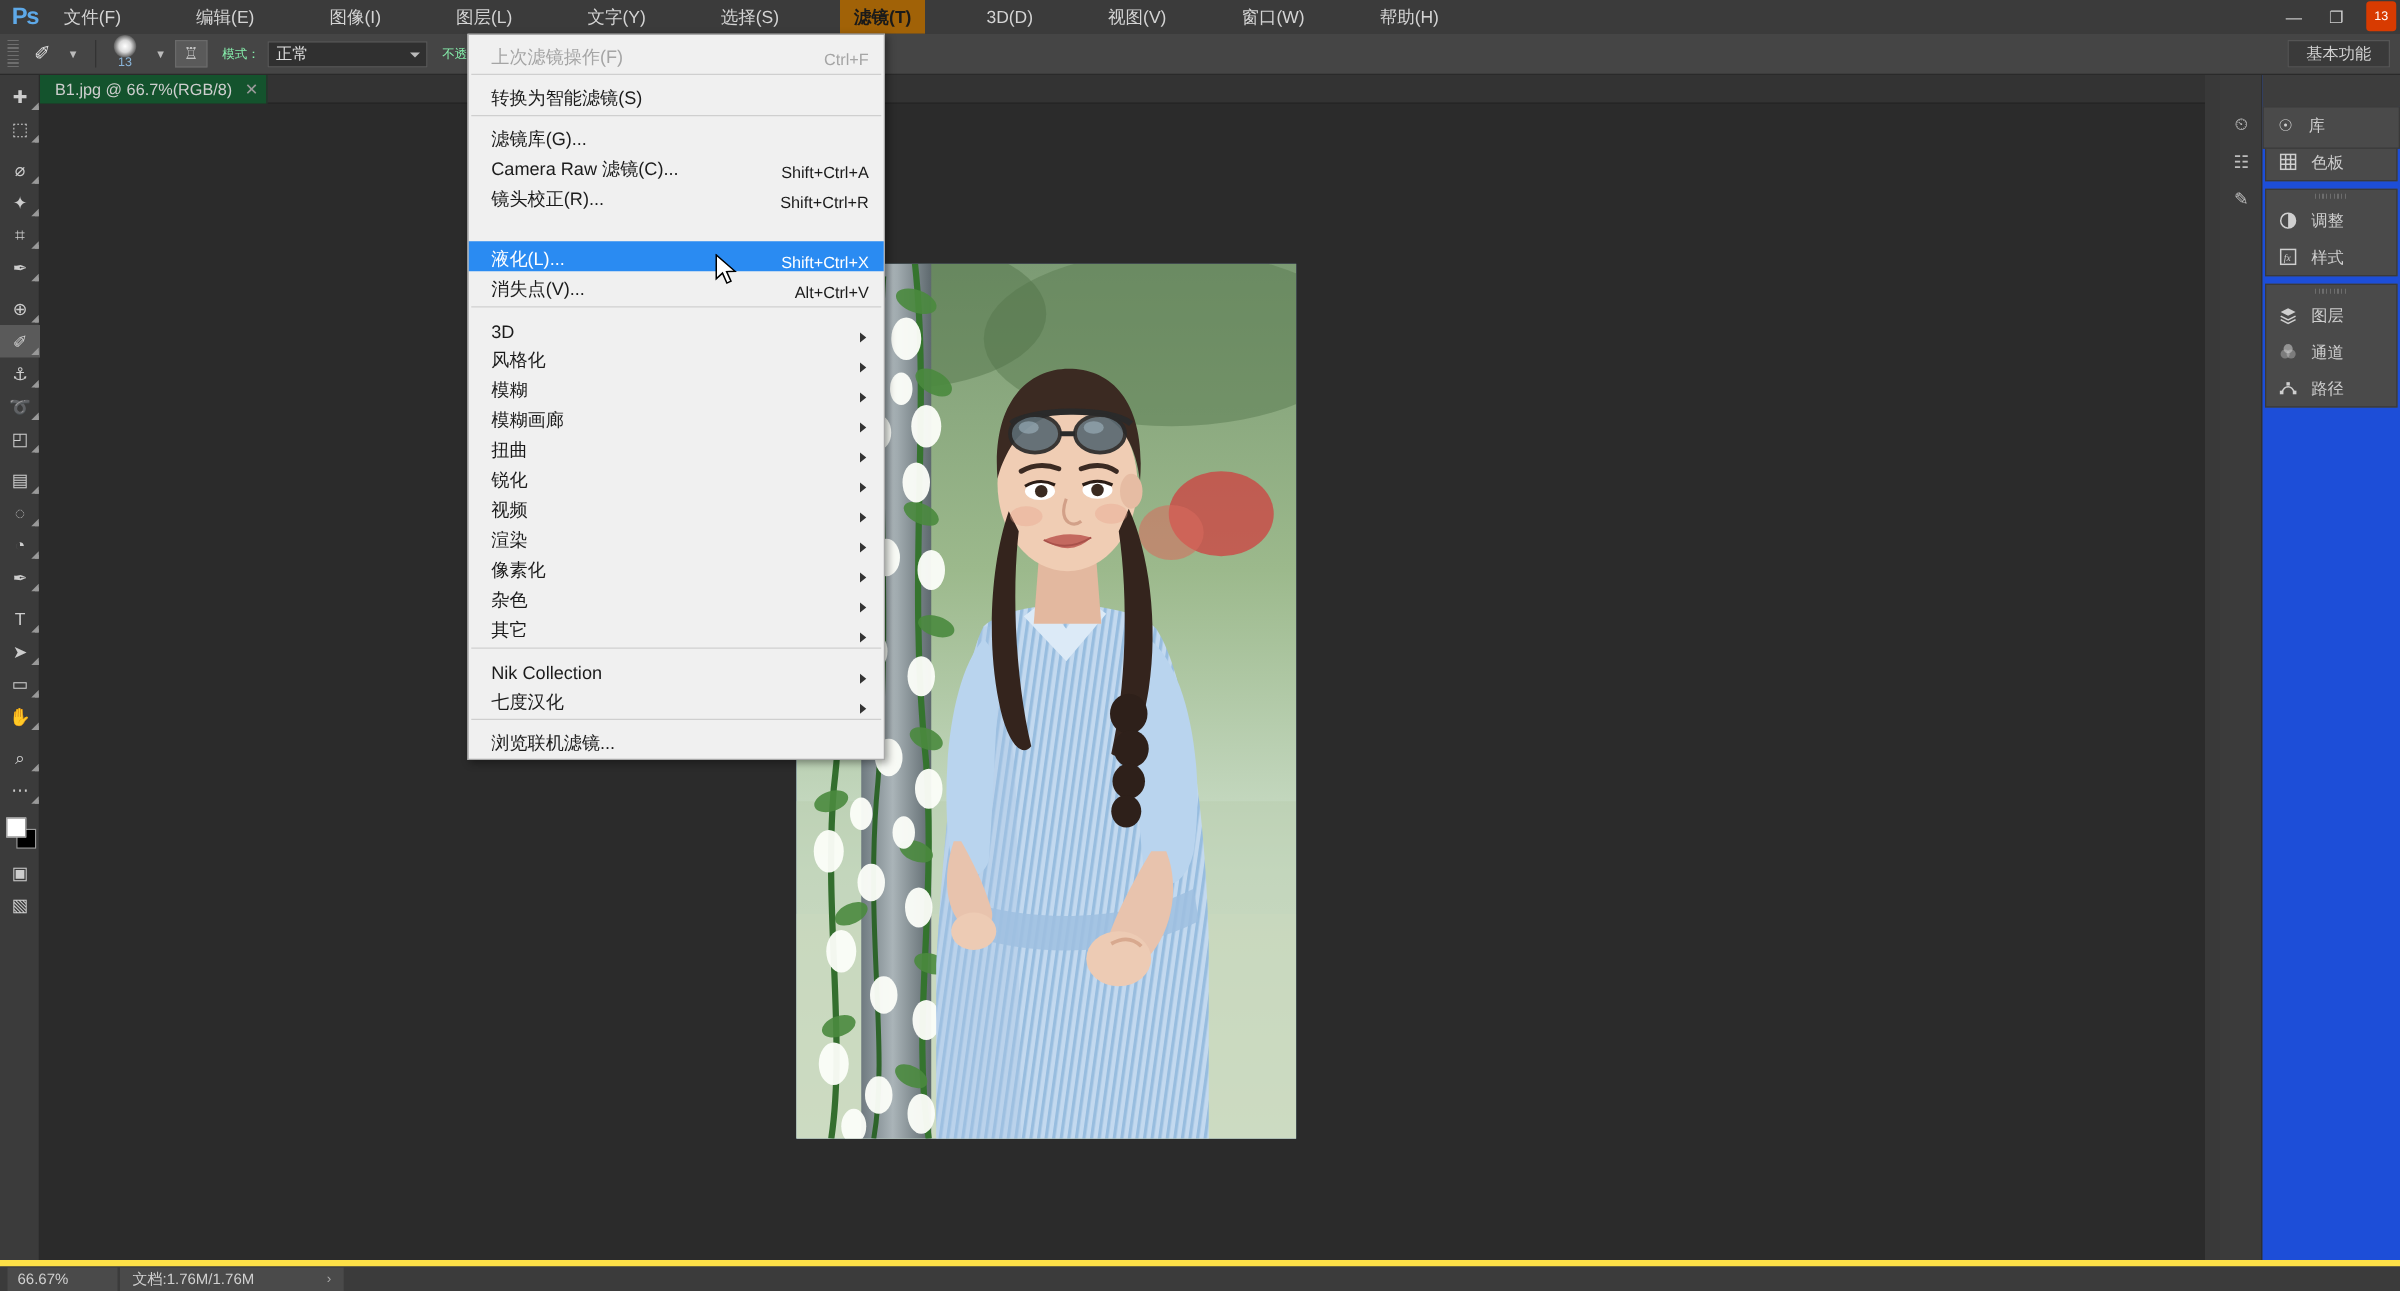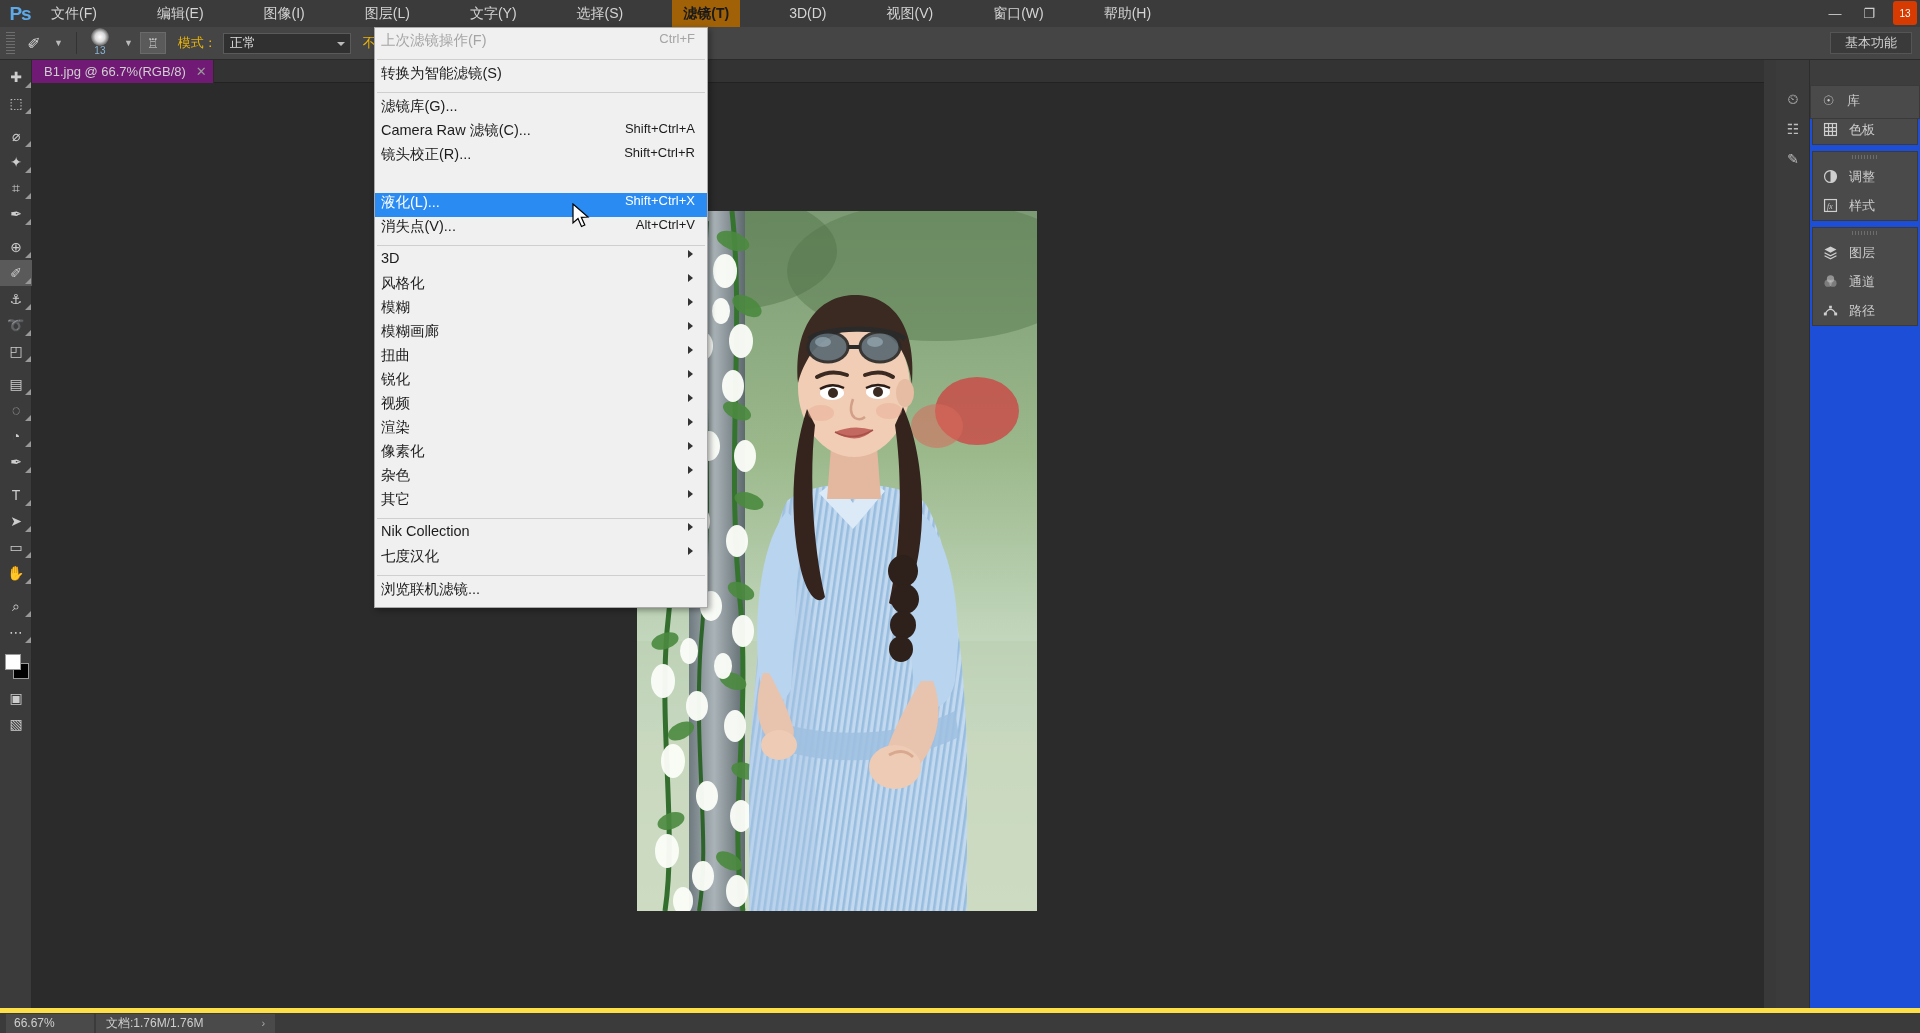--- a/index.html
+++ b/index.html
@@ -64,21 +64,21 @@
   .brush-dot {
     width: 18px; height: 18px; border-radius: 50%;
     background: radial-gradient(circle, #fff 0%, #d8d8d8 38%, #5a5a5a 72%, #454545 100%);
     margin-top: -3px;
   }
   .brush-size-num { font-size: 10px; color: #8ab4d8; margin-top: -1px; }
   .opt-airbrush {
     width: 26px; height: 22px; background: #5a5a5a; border: 1px solid #6a6a6a;
     display:flex; align-items:center; justify-content:center; color:#ddd; font-size: 13px;
   }
-  .opt-label { font-size: 13px; color: #eab308; margin: 0 6px 0 12px; white-space: nowrap; }
+  .opt-label { font-size: 10px; color: #86efac; margin: 0 6px 0 12px; white-space: nowrap; }
   .opt-select {
     height: 21px; min-width: 128px; background: #303030; border: 1px solid #5a5a5a;
     color: #dcdcdc; font-size: 13px; padding: 0 18px 0 6px;
     display: flex; align-items: center; position: relative;
   }
   .opt-select::after {
     content: ""; position: absolute; right: 5px; top: 8px;
     border-left: 4px solid transparent; border-right: 4px solid transparent;
     border-top: 4px solid #bbb;
   }
@@ -88,21 +88,21 @@
     color: #d0d0d0; font-size: 13px; display: flex; align-items: center;
   }
 
   
   .tabbar {
     position: absolute; top: 60px; left: 32px; right: 0; height: 23px;
     background: #333; border-bottom: 1px solid #222;
   }
   .doc-tab {
     display: inline-flex; align-items: center; height: 23px;
-    background: #701a75; color: #cfcfcf; font-size: 13px;
+    background: #14532d; color: #cfcfcf; font-size: 13px;
     padding: 0 6px 0 12px; border-right: 1px solid #2b2b2b;
   }
   .doc-tab .close-x { margin-left: 10px; font-size: 13px; color: #9a9a9a; }
 
   
   .toolbar {
     position: absolute; top: 60px; left: 0; width: 32px; bottom: 0;
     background: #3b3b3b; border-right: 1px solid #2a2a2a;
     padding-top: 4px;
   }
@@ -190,22 +190,22 @@
 
   
   .dropdown {
     position: absolute; left: 374px; top: 27px; width: 334px;
     background: #f0f0f0; border: 1px solid #a9a9a9;
     box-shadow: 2px 2px 6px rgba(0,0,0,0.38);
     padding: 3px 0 3px 0; z-index: 50;
     font-size: 14.5px; color: #1b1b1b;
   }
   .dd-row {
-    position: relative; height: 24px; display: flex; align-items: flex-start;
-    padding-left: 6px; white-space: nowrap;
+    position: relative; height: 24px; display: flex; align-items: flex-end;
+    padding-left: 18px; white-space: nowrap;
   }
   .dd-row.disabled { color: #a5a5a5; }
   .dd-row.hl { background: #2a8bf2; color: #fff; margin-top: 24px; }
   .dd-row .shortcut {
     position: absolute; right: 12px; font-size: 13px;
   }
   .dd-row.hl .shortcut { color: #fff; }
   .dd-row .sub-arrow {
     position: absolute; right: 14px;
     border-top: 4.5px solid transparent; border-bottom: 4.5px solid transparent;

